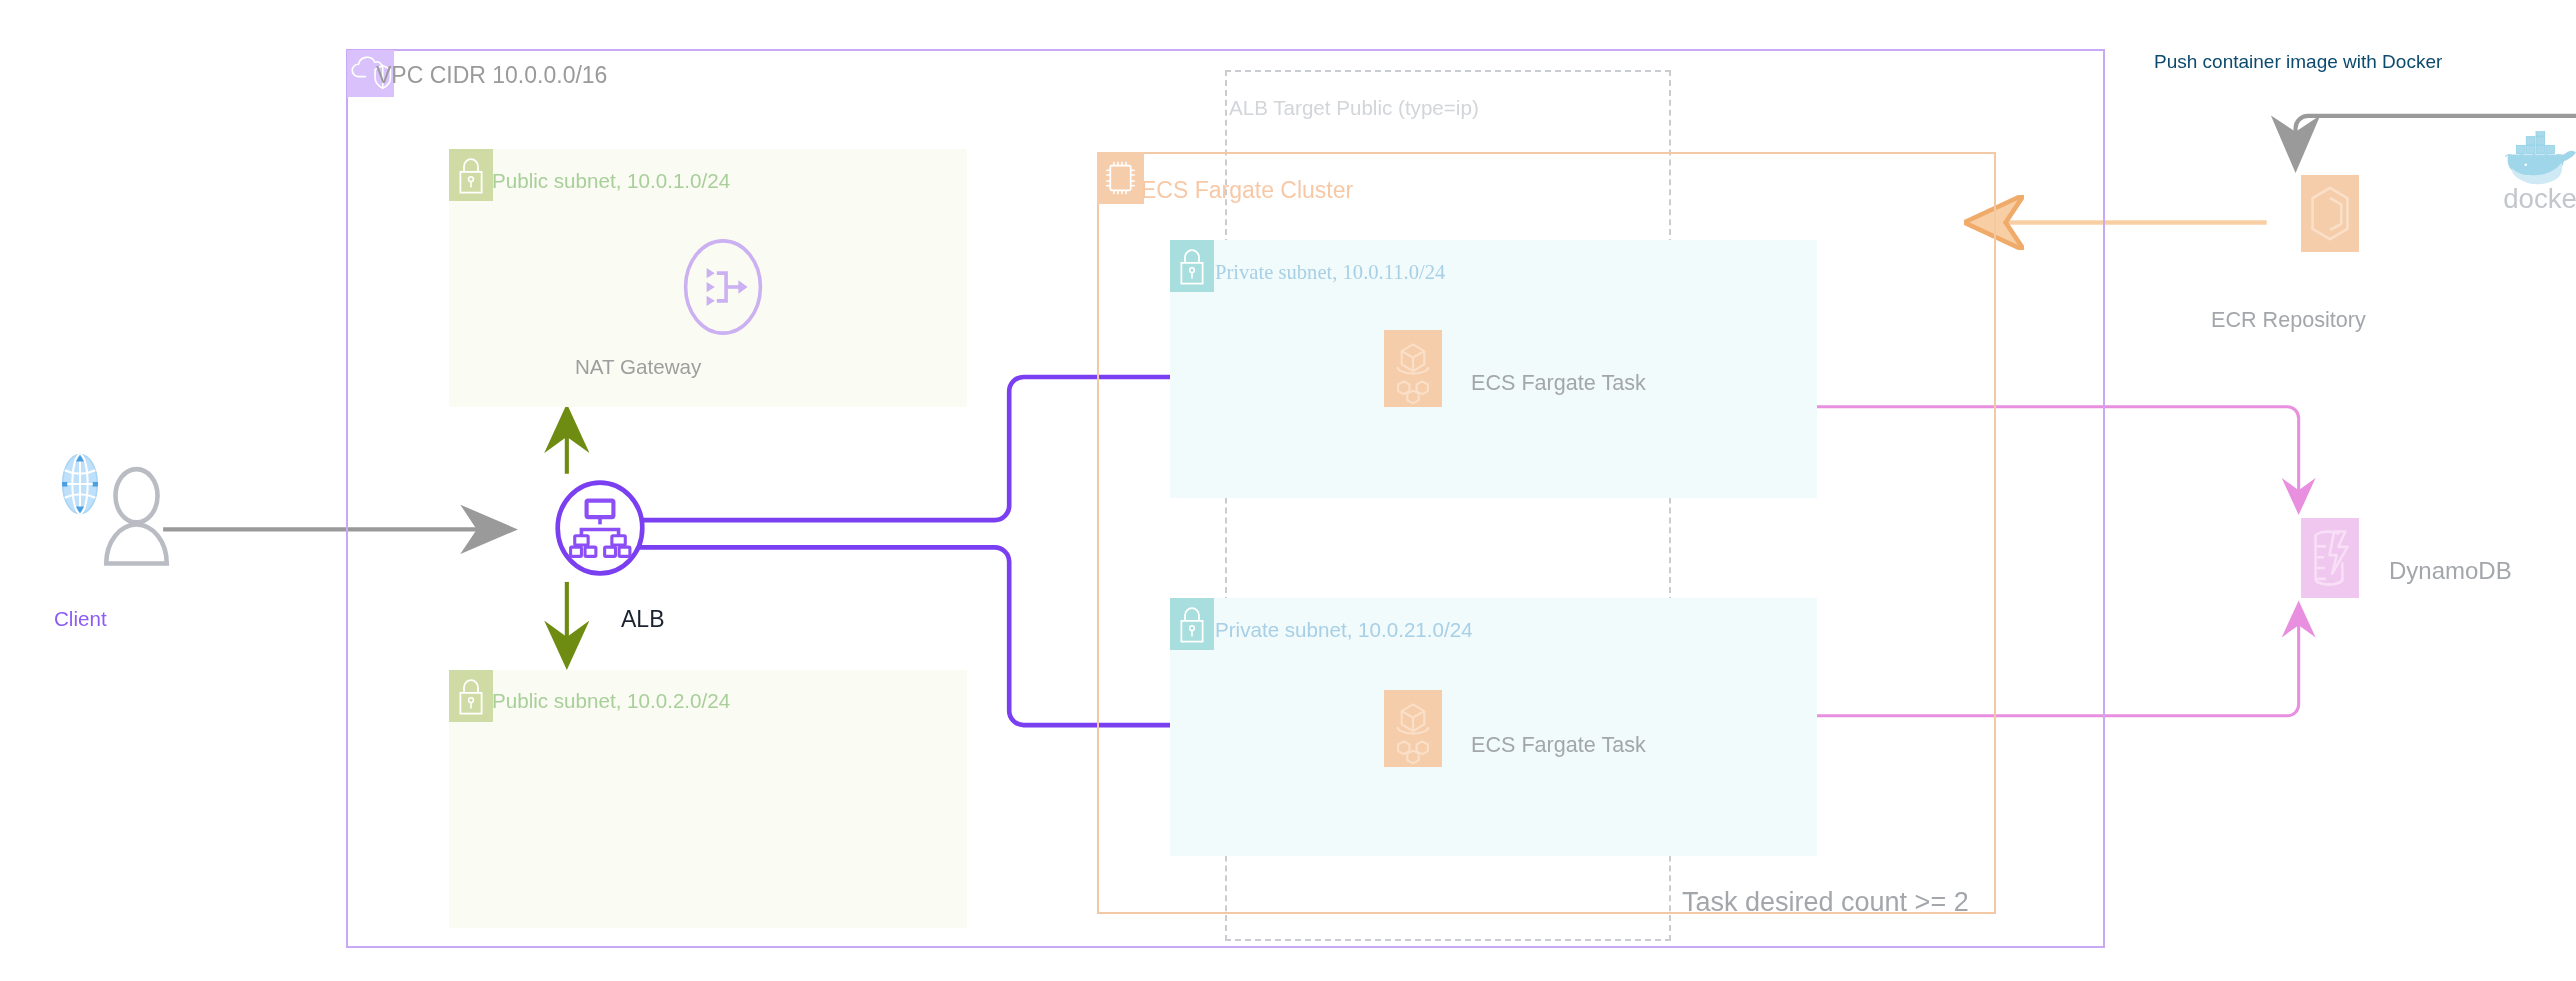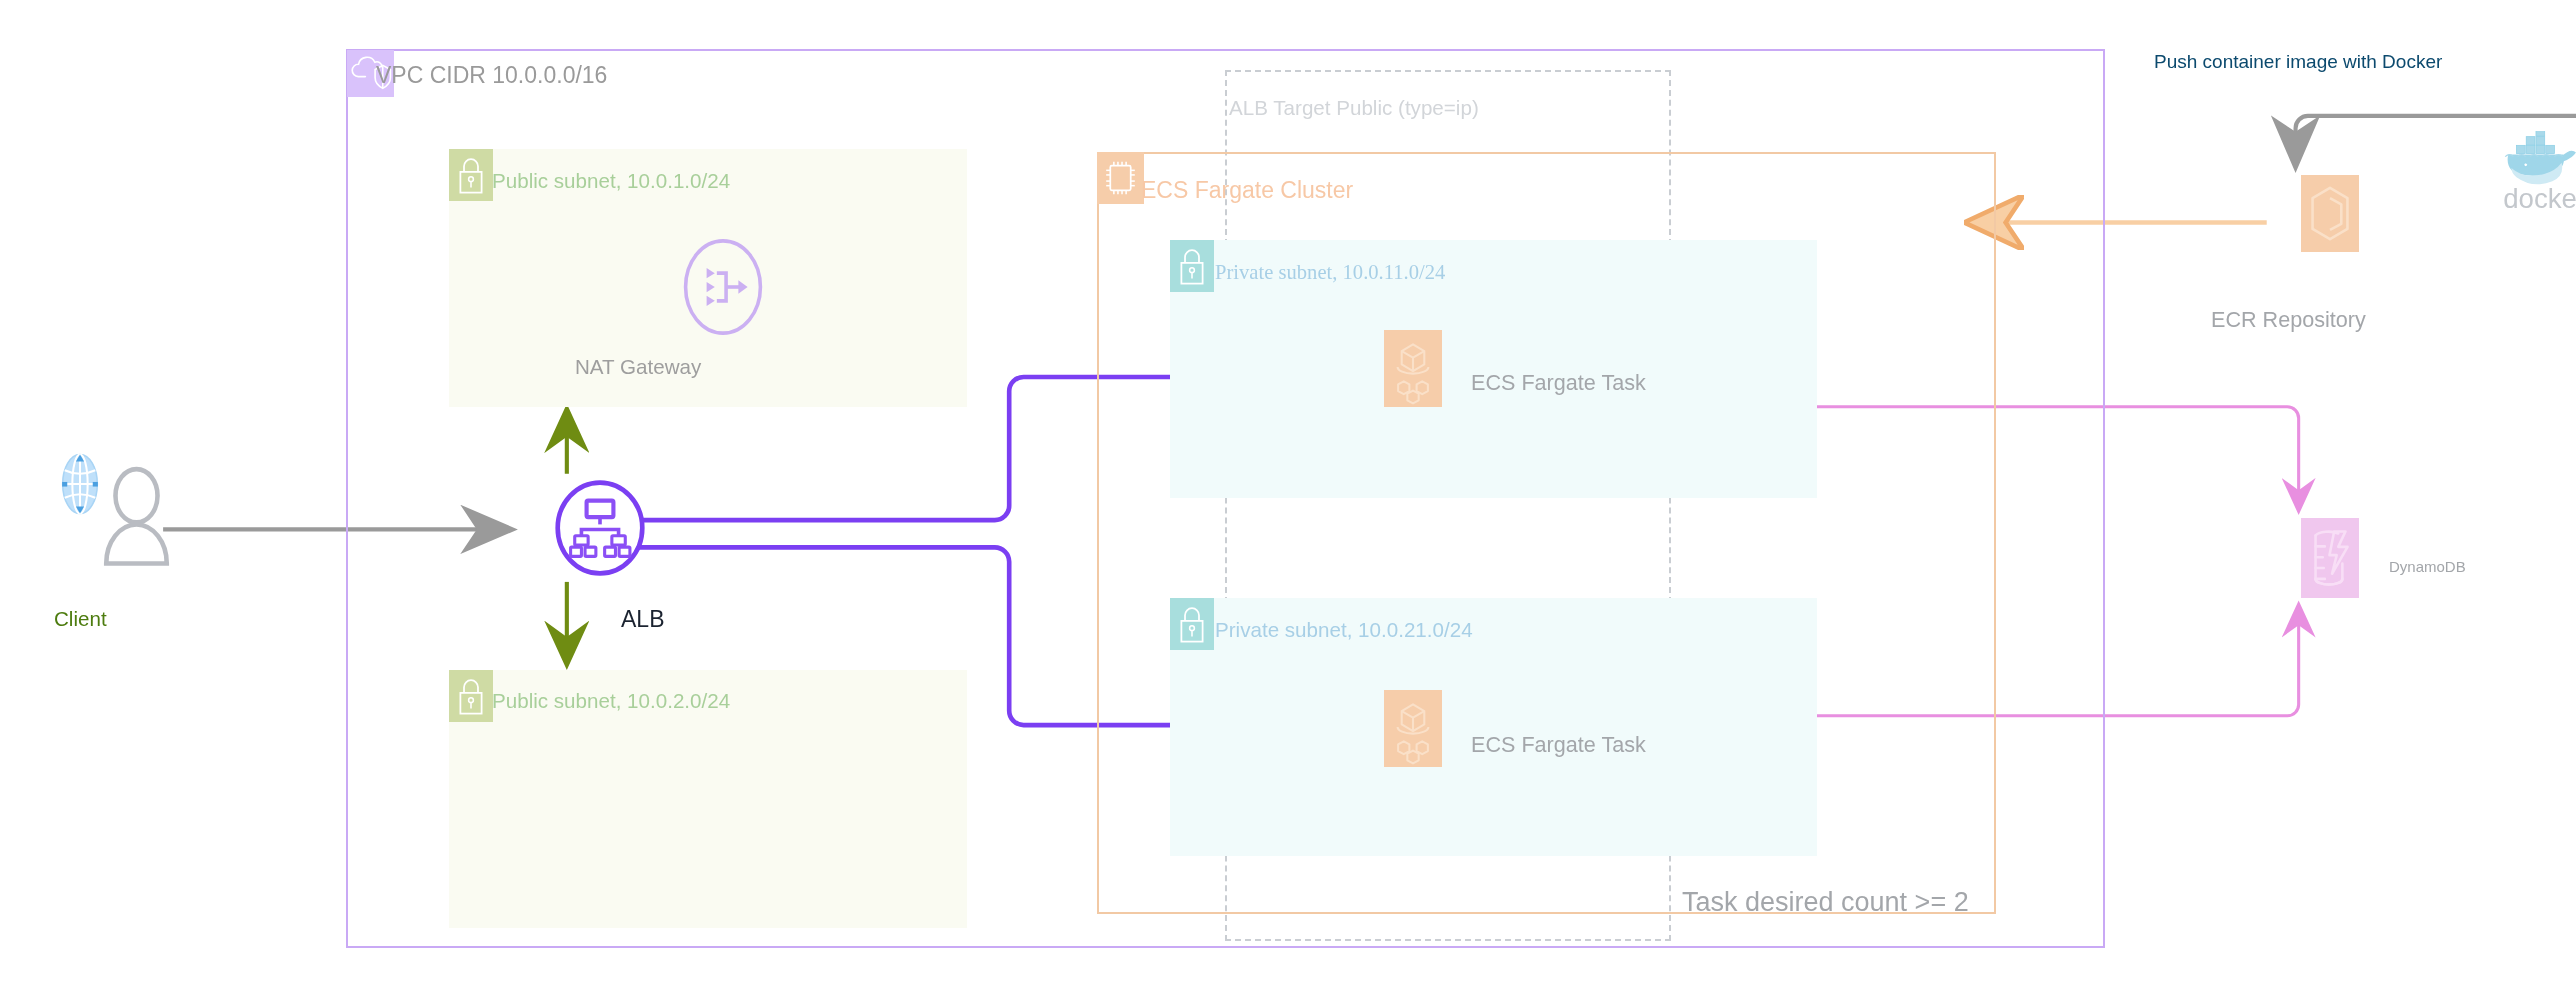--- a/index.html
+++ b/index.html
@@ -27,21 +27,21 @@
   #nat-ell{left:648px;top:238px;width:82px;height:98px;}
   #nat-lbl{left:575px;top:357px;font-size:20.6px;color:#9e9e9e;}
 
   
   #alb-ell{left:520px;top:479px;width:92px;height:98px;}
   #alb-lbl{left:621px;top:608px;font-size:23px;color:#1b2330;}
 
   
   #globe{left:20.6px;top:453px;width:50px;height:62px;}
   #client-person{left:64px;top:466px;width:77px;height:100px;}
-  #client-lbl{left:54px;top:609px;font-size:20.6px;color:#4d7c0f;}
+  #client-lbl{left:54px;top:609px;font-size:20.6px;color:#8b5cf6;}
 
   
   #tgt-group{left:1191px;top:70px;width:446px;height:871px;
              border:2.1px dashed #c9cdd2;box-sizing:border-box;}
   #tgt-lbl{left:1229px;top:98px;font-size:20.6px;color:#d2d5d9;}
 
   
   #ecs-cluster{left:1063px;top:152px;width:899px;height:762px;
                border:2.1px solid #f2c9a4;box-sizing:border-box;}
   #ecs-icon{left:1063px;top:152px;width:47px;height:52px;background:#f6cdaa;}
@@ -60,21 +60,21 @@
   
   .svc-orange{background:#f6cdaa;}
   .svc-pink{background:#f0c7ee;}
   #task1{left:1350px;top:330px;width:58px;height:77px;}
   #task1-lbl{left:1471px;top:372px;font-size:21.6px;color:#a3a6aa;}
   #task2{left:1350px;top:690px;width:58px;height:77px;}
   #task2-lbl{left:1471px;top:734px;font-size:21.6px;color:#a3a6aa;}
   #ecr{left:2267px;top:175px;width:58px;height:77px;}
   #ecr-lbl{left:2211px;top:309px;font-size:21.6px;color:#a3a6aa;}
   #ddb{left:2267px;top:518px;width:58px;height:80px;}
-  #ddb-lbl{left:2389px;top:559px;font-size:15px;color:#a3a6aa;}
+  #ddb-lbl{left:2389px;top:559px;font-size:24px;color:#a3a6aa;}
 
   
   #push-lbl{left:2154px;top:52px;font-size:19px;color:#0c4a6e;}
   #docker-logo{left:2468px;top:131px;width:90px;height:82px;}
 
   svg.ov{position:absolute;left:0;top:0;width:2780px;height:981px;
          pointer-events:none;overflow:visible;}
 </style>
 </head>
 <body>

